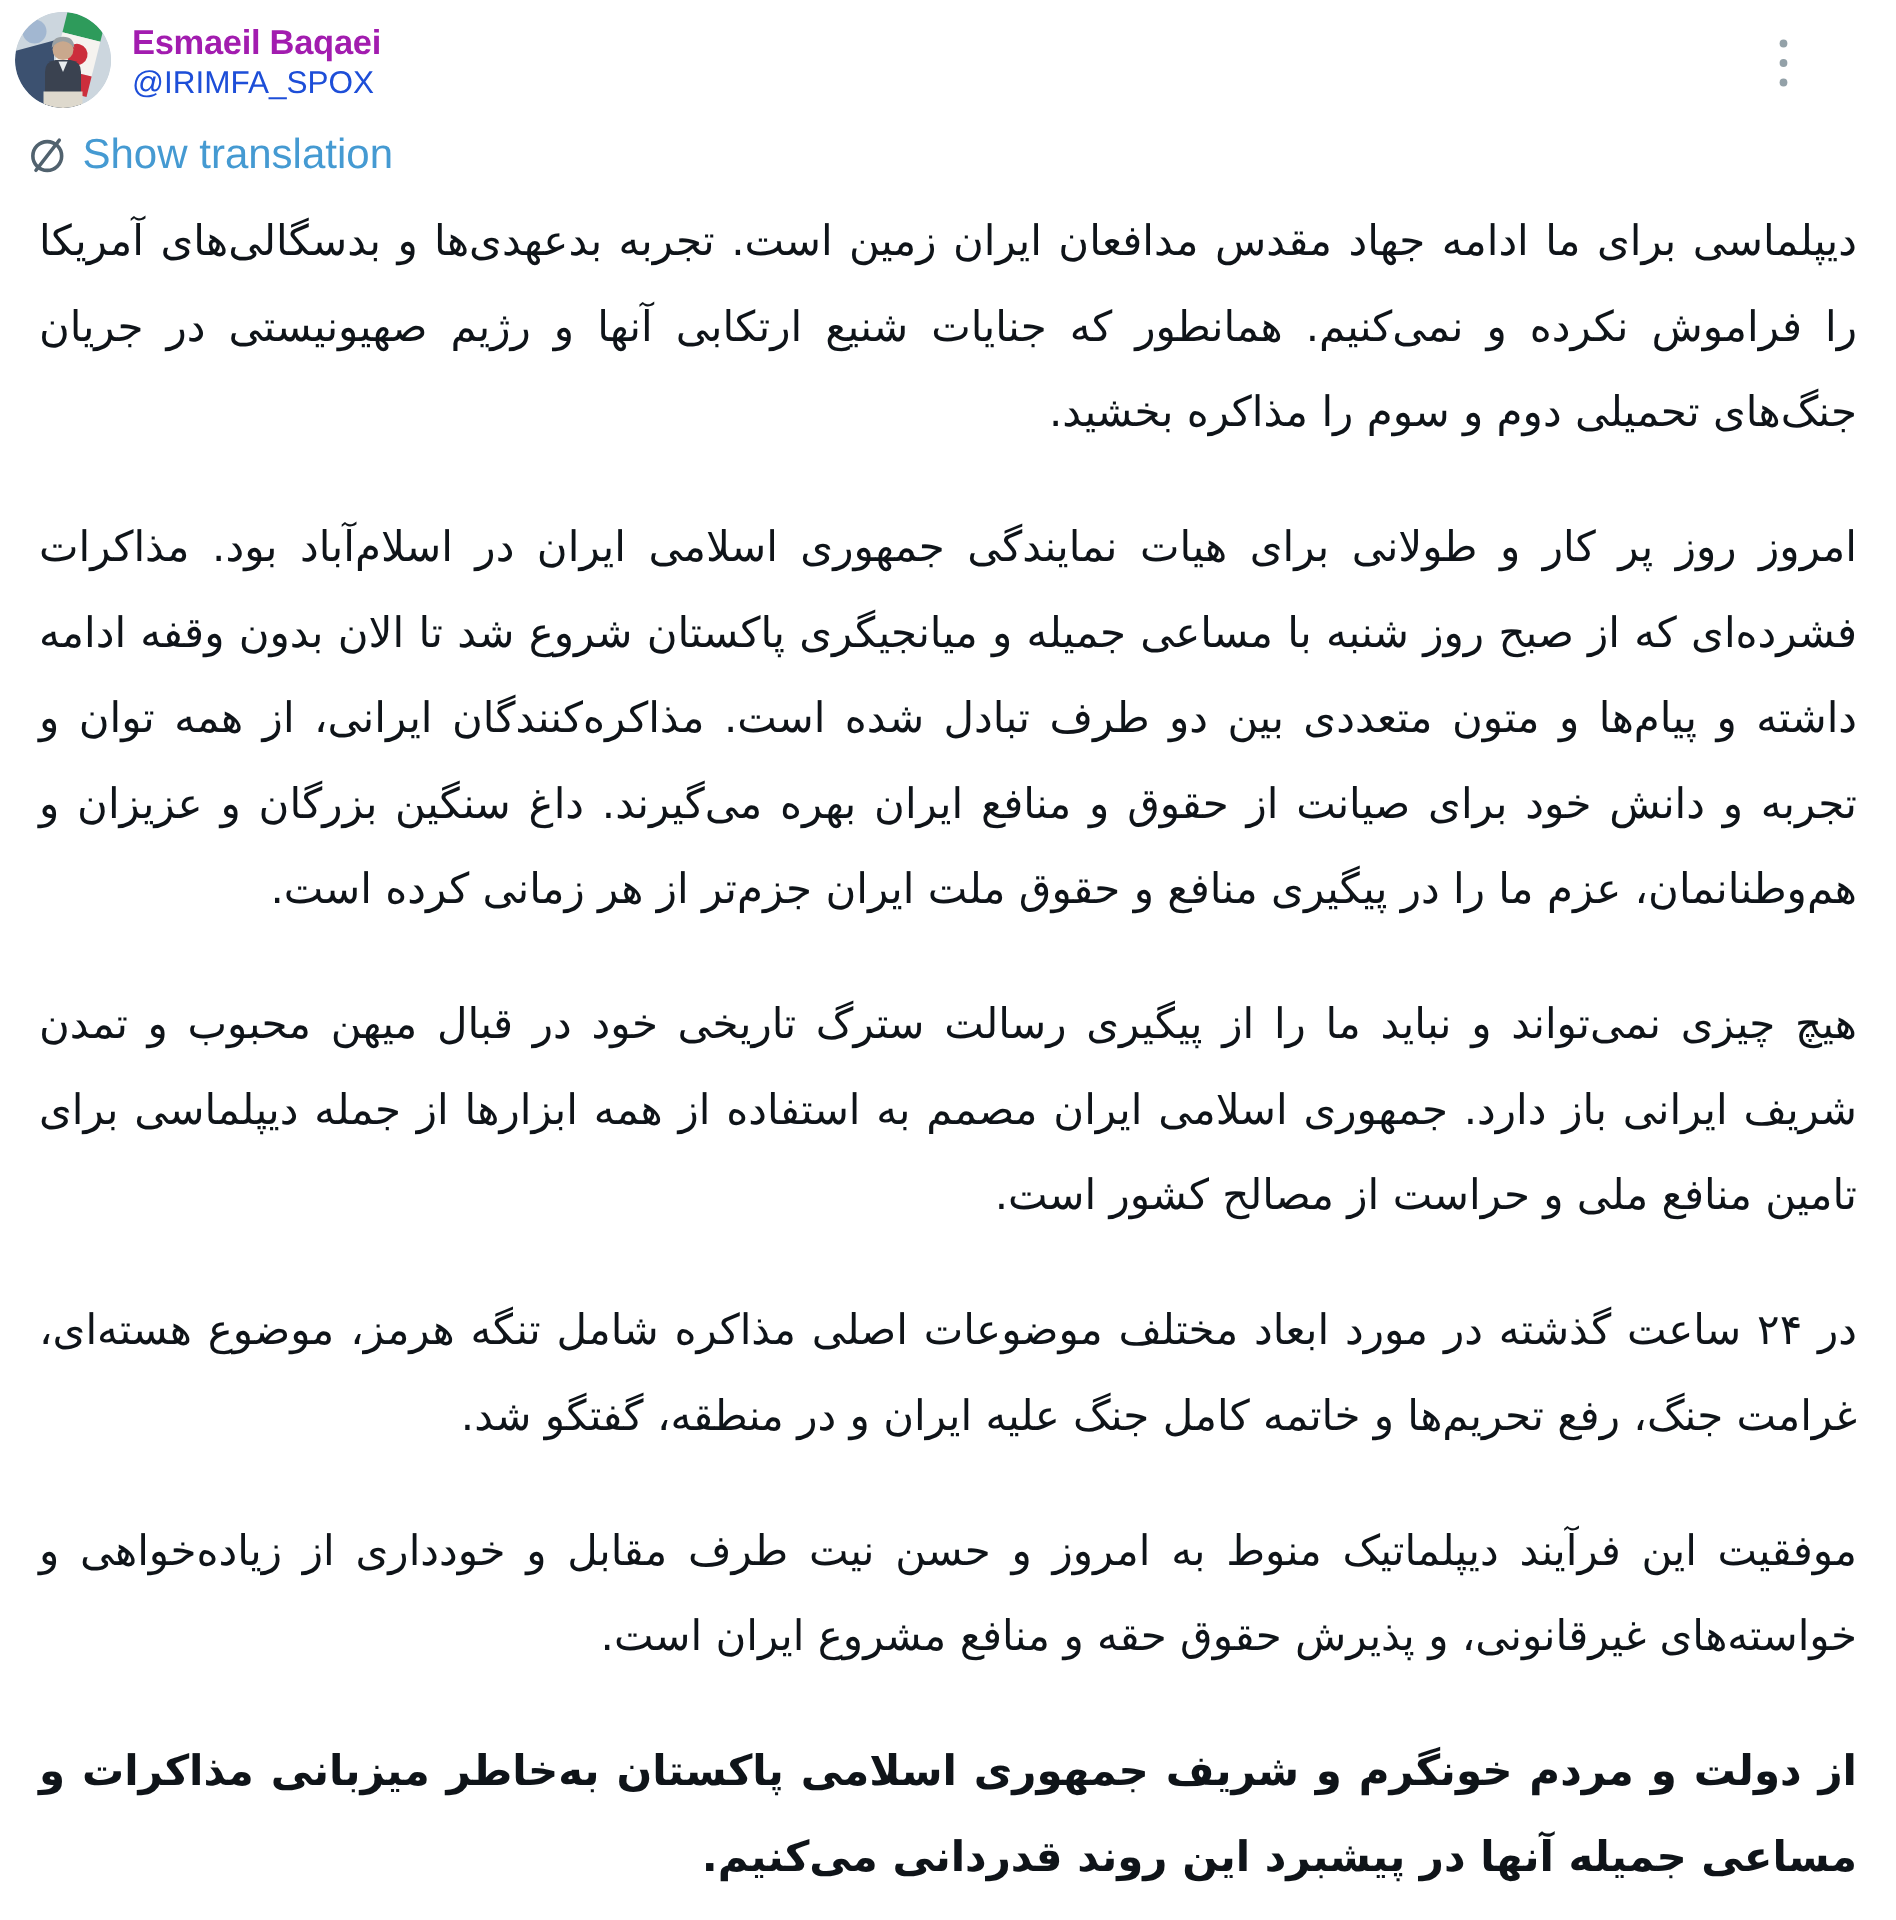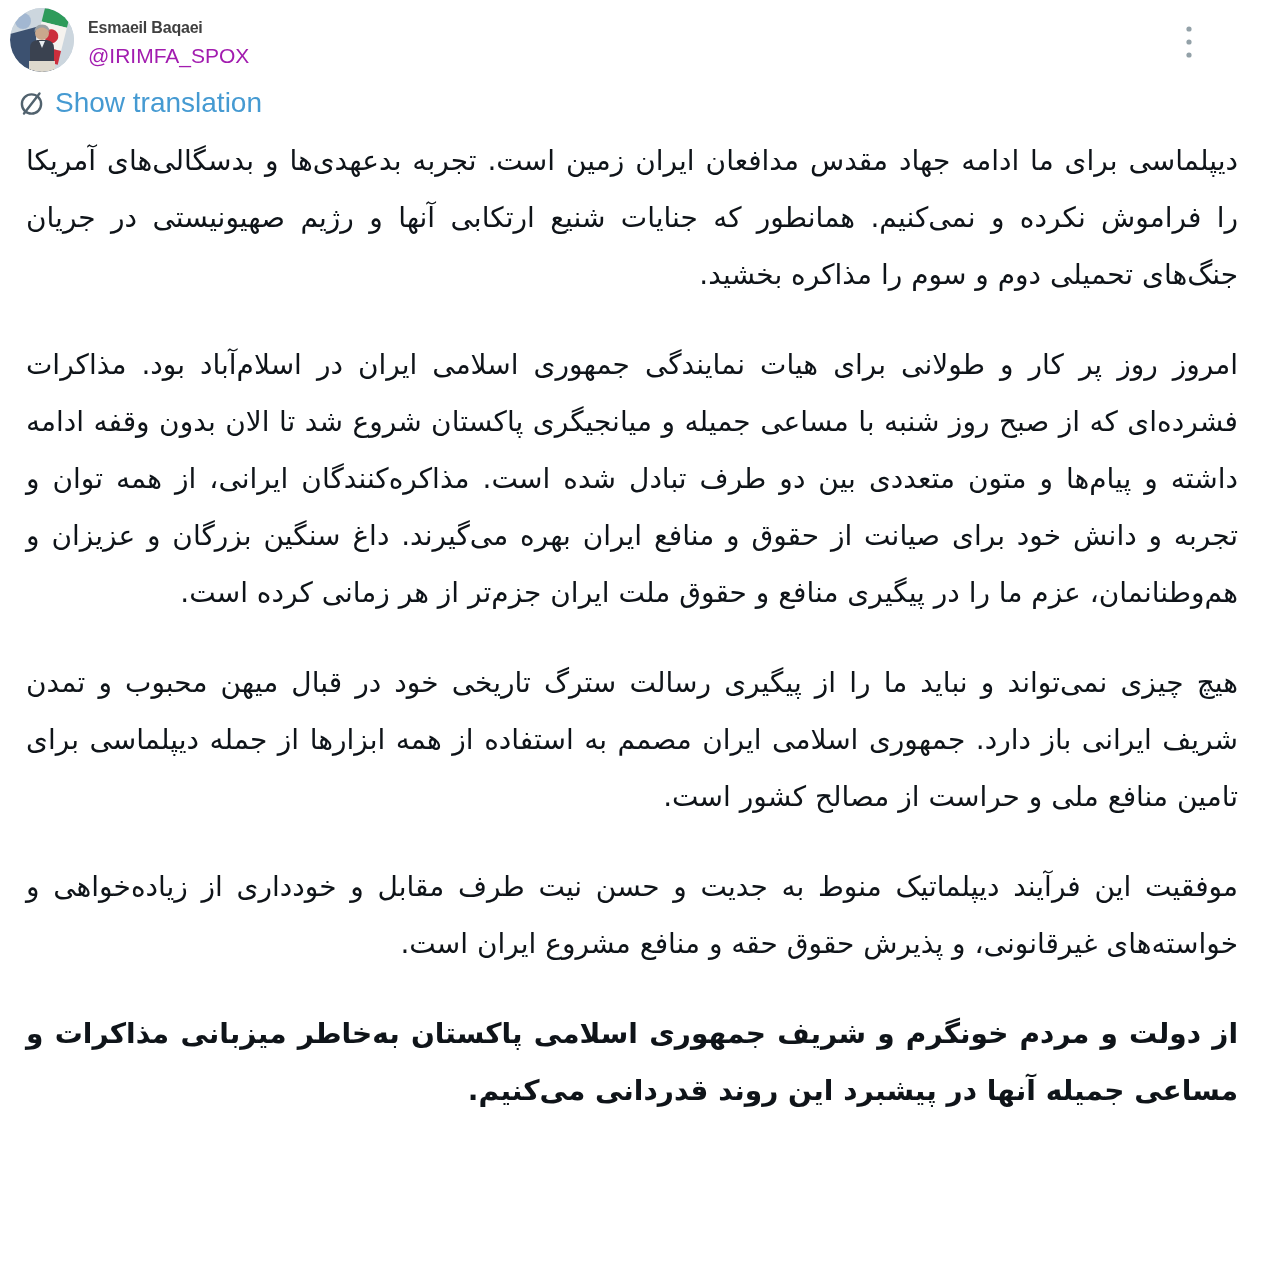--- a/index.html
+++ b/index.html
@@ -27,31 +27,31 @@
     width: 64px; height: 64px;
     border-radius: 50%;
     overflow: hidden;
     flex: 0 0 64px;
     cursor: pointer;
     background: #c3cfd9;
   }
   .avatar svg { display: block; width: 64px; height: 64px; }
   .id-block { margin-left: 14px; padding-top: 6px; }
   .display-name {
-    font-size: 16px;
+    font-size: 23px;
     font-weight: 700;
     line-height: 28px;
-    color: #404040;
+    color: #a21caf;
     letter-spacing: -0.2px;
     cursor: pointer;
   }
   .handle {
     font-size: 21px;
     line-height: 27px;
-    color: #a21caf;
+    color: #1d4ed8;
   }
   .more-btn {
     position: absolute;
     top: 20px;
     right: 58px;
     width: 34px; height: 44px;
     background: none;
     border: none;
     cursor: pointer;
     display: flex; align-items: center; justify-content: center;
@@ -139,17 +139,18 @@
         <line x1="21.5" y1="3.5" x2="6" y2="23.5" stroke="#51626e" stroke-width="2.4" stroke-linecap="round"></line>
       </svg>
     </span>
     <span class="trans-label">Show translation</span>
   </div>
 
   <article class="post-body" dir="rtl" lang="fa">
     <p>دیپلماسی برای ما ادامه جهاد مقدس مدافعان ایران زمین است. تجربه بدعهدی‌ها و بدسگالی‌های آمریکا را فراموش نکرده و نمی‌کنیم. همانطور که جنایات شنیع ارتکابی آنها و رژیم صهیونیستی در جریان جنگ‌های تحمیلی دوم و سوم را مذاکره بخشید.</p>
     <p>امروز روز پر کار و طولانی برای هیات نمایندگی جمهوری اسلامی ایران در اسلام‌آباد بود. مذاکرات فشرده‌ای که از صبح روز شنبه با مساعی جمیله و میانجیگری پاکستان شروع شد تا الان بدون وقفه ادامه داشته و پیام‌ها و متون متعددی بین دو طرف تبادل شده است. مذاکره‌کنندگان ایرانی، از همه توان و تجربه و دانش خود برای صیانت از حقوق و منافع ایران بهره می‌گیرند. داغ سنگین بزرگان و عزیزان و هم‌وطنانمان، عزم ما را در پیگیری منافع و حقوق ملت ایران جزم‌تر از هر زمانی کرده است.</p>
     <p>هیچ چیزی نمی‌تواند و نباید ما را از پیگیری رسالت سترگ تاریخی خود در قبال میهن محبوب و تمدن شریف ایرانی باز دارد. جمهوری اسلامی ایران مصمم به استفاده از همه ابزارها از جمله دیپلماسی برای تامین منافع ملی و حراست از مصالح کشور است.</p>
-    <p>موفقیت این فرآیند دیپلماتیک منوط به جدیت و حسن نیت طرف مقابل و خودداری از زیاده‌خواهی و خواسته‌های غیرقانونی، و پذیرش حقوق حقه و منافع مشروع ایران است.</p>
+    <p>در ۲۴ ساعت گذشته در مورد ابعاد مختلف موضوعات اصلی مذاکره شامل تنگه هرمز، موضوع هسته‌ای، غرامت جنگ، رفع تحریم‌ها و خاتمه کامل جنگ علیه ایران و در منطقه، گفتگو شد.</p>
+    <p>موفقیت این فرآیند دیپلماتیک منوط به امروز و حسن نیت طرف مقابل و خودداری از زیاده‌خواهی و خواسته‌های غیرقانونی، و پذیرش حقوق حقه و منافع مشروع ایران است.</p>
     <p>از دولت و مردم خونگرم و شریف جمهوری اسلامی پاکستان به‌خاطر میزبانی مذاکرات و مساعی جمیله آنها در پیشبرد این روند قدردانی می‌کنیم.</p>
   </article>
 
 </div>
 
 </body></html>

